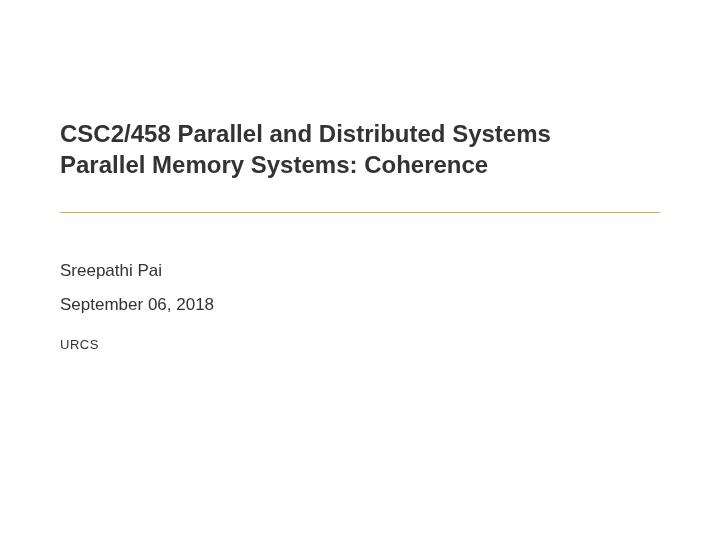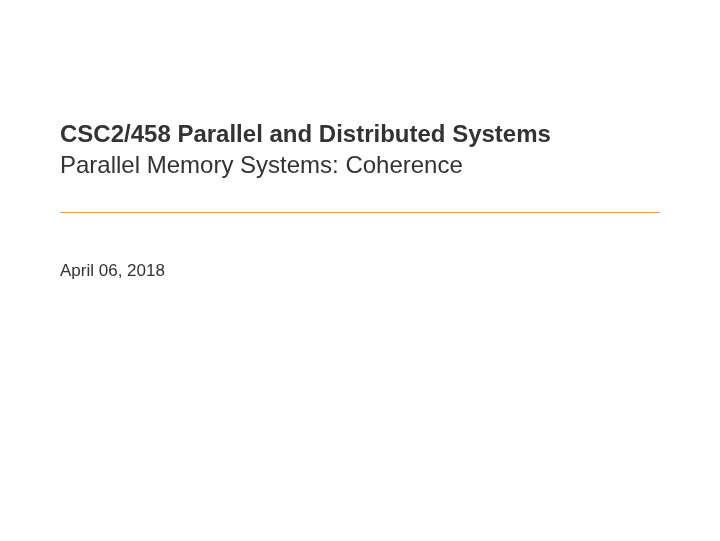--- a/index.html
+++ b/index.html
@@ -22,21 +22,21 @@
       position: relative;
     }
     .title-line1 {
       font-size: 24px;
       font-weight: bold;
       color: #333333;
       line-height: 1.3;
     }
     .title-line2 {
       font-size: 24px;
-      font-weight: normal;
+      font-weight: bold;
       color: #333333;
       line-height: 1.3;
     }
     .rule {
       margin-top: 32px;
       margin-bottom: 48px;
       border: none;
       border-top: 1px solid #e8a33d;
       width: 100%;
     }
@@ -56,14 +56,16 @@
       letter-spacing: 0.5px;
     }
   </style>
 </head>
 <body>
 
 <div class="slide">
   <div class="title-line1">CSC2/458 Parallel and Distributed Systems</div>
   <div class="title-line2">Parallel Memory Systems: Coherence</div>
   <hr class="rule">
-  <div class="date">April 06, 2018</div>
+  <div class="author">Sreepathi Pai</div>
+  <div class="date">September 06, 2018</div>
+  <div class="institution">URCS</div>
 </div>
 
 </body></html>

